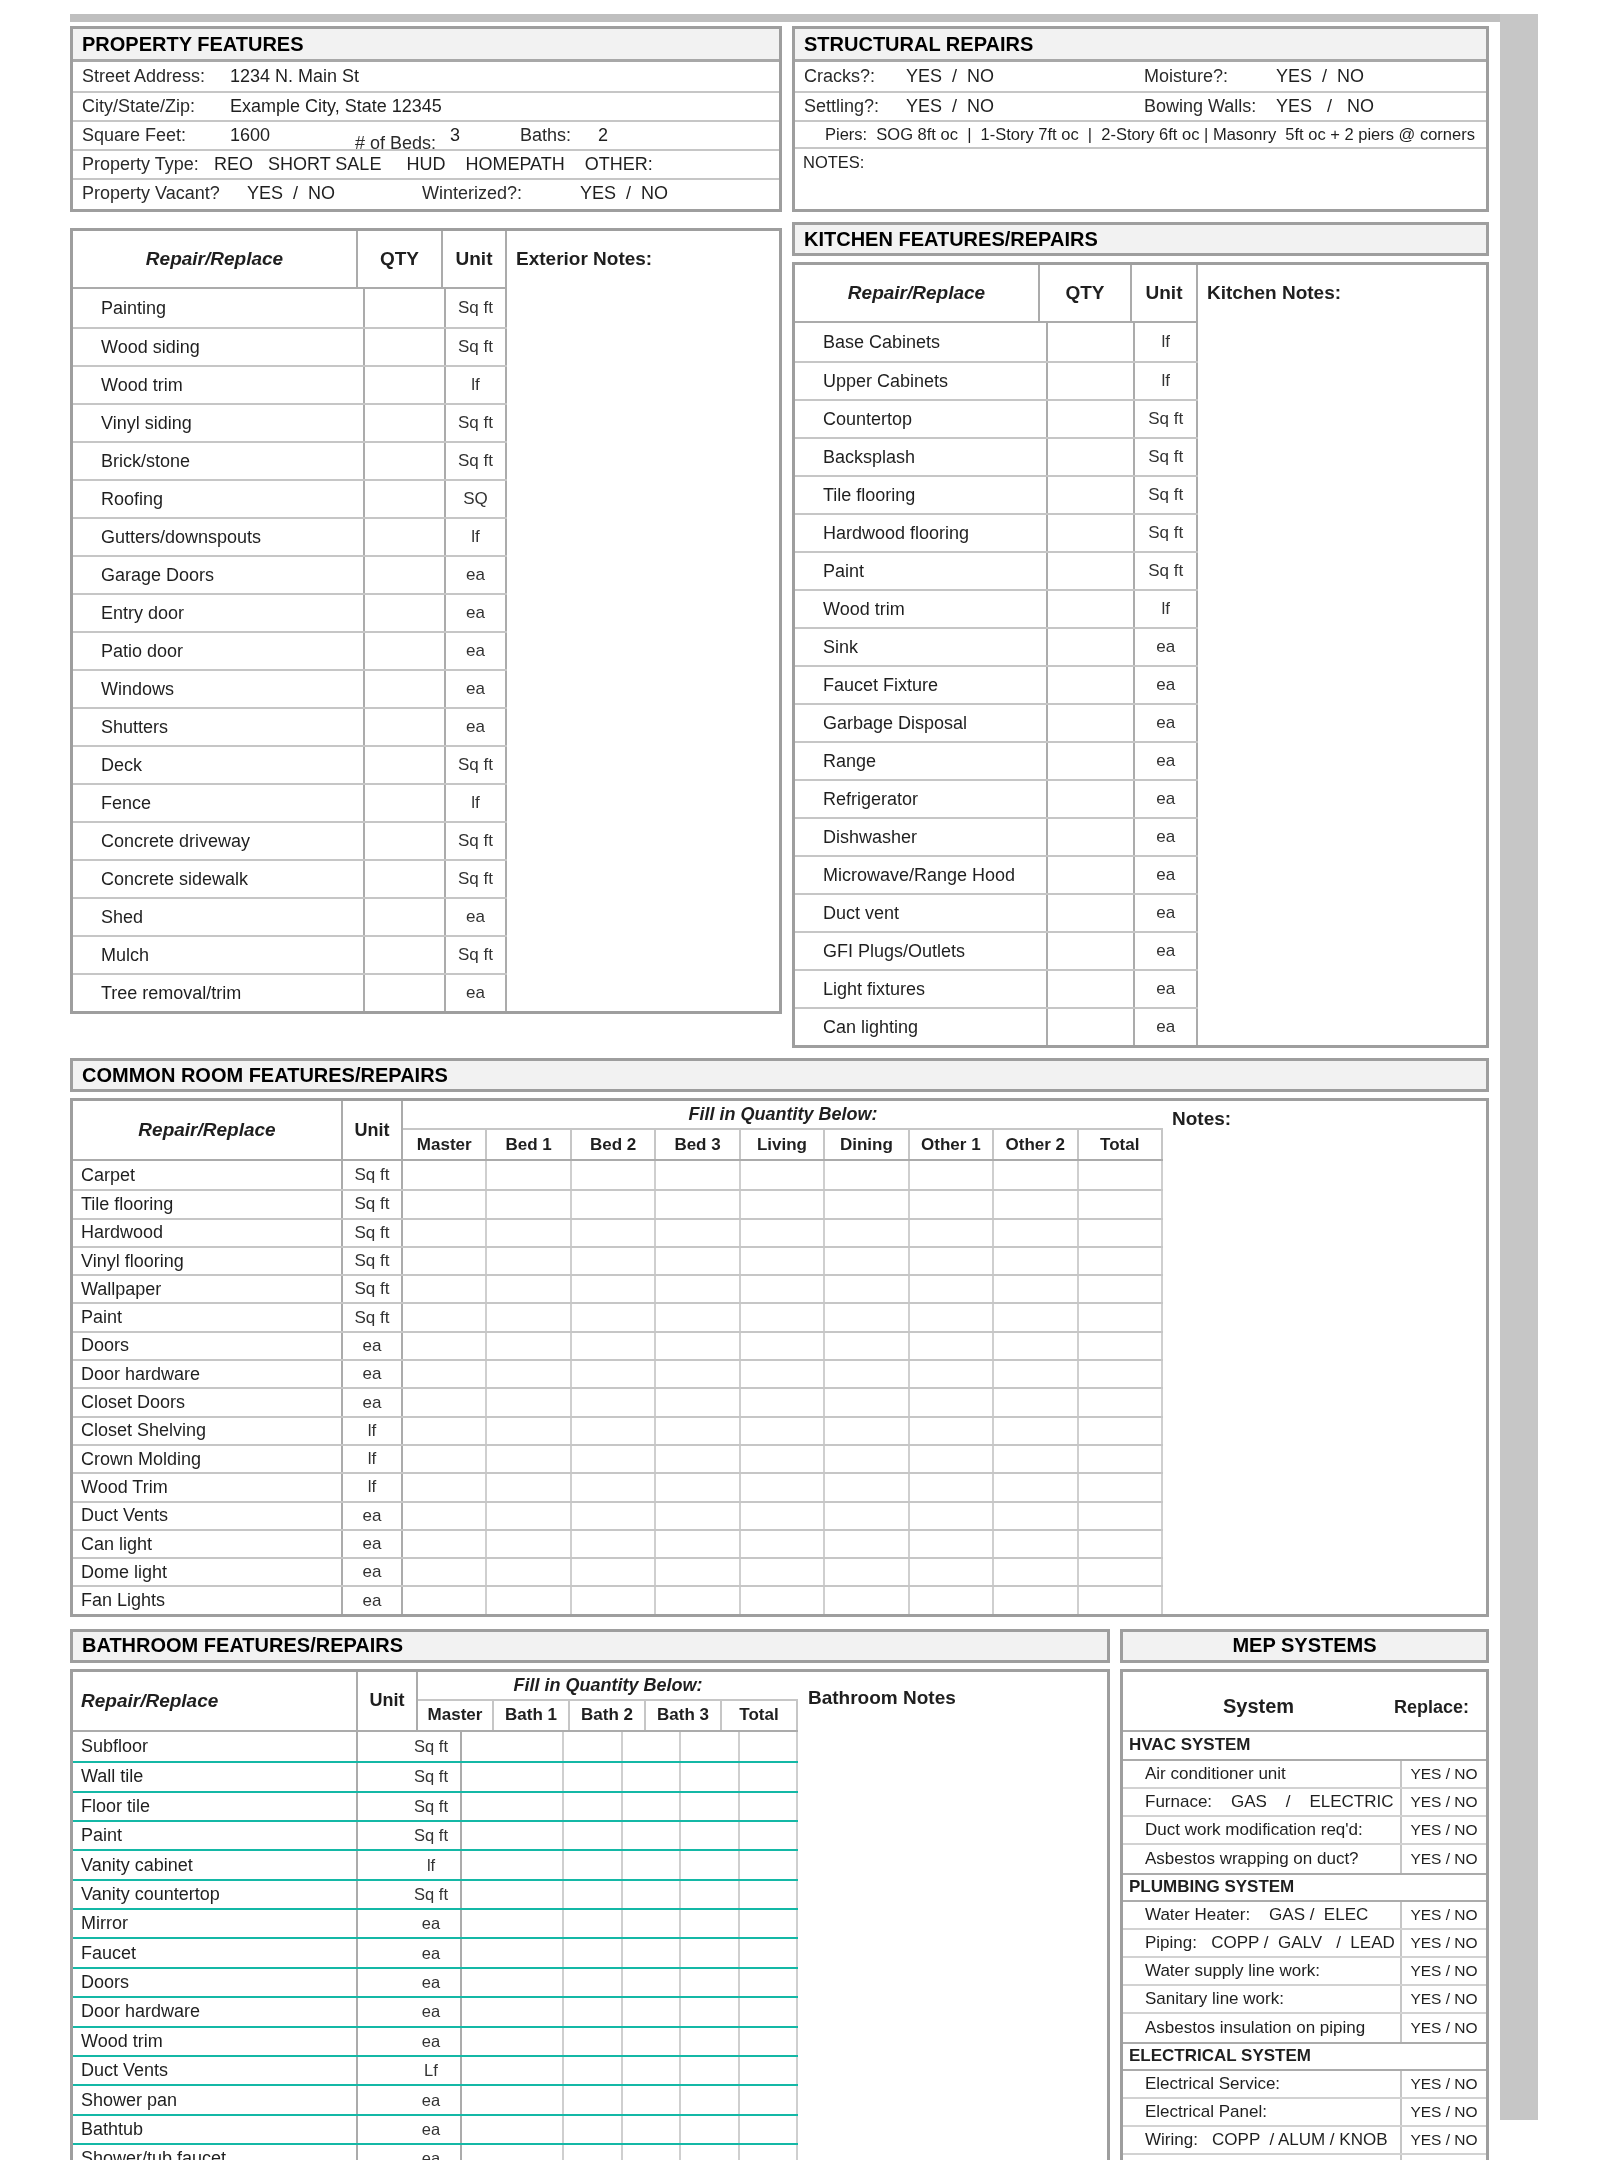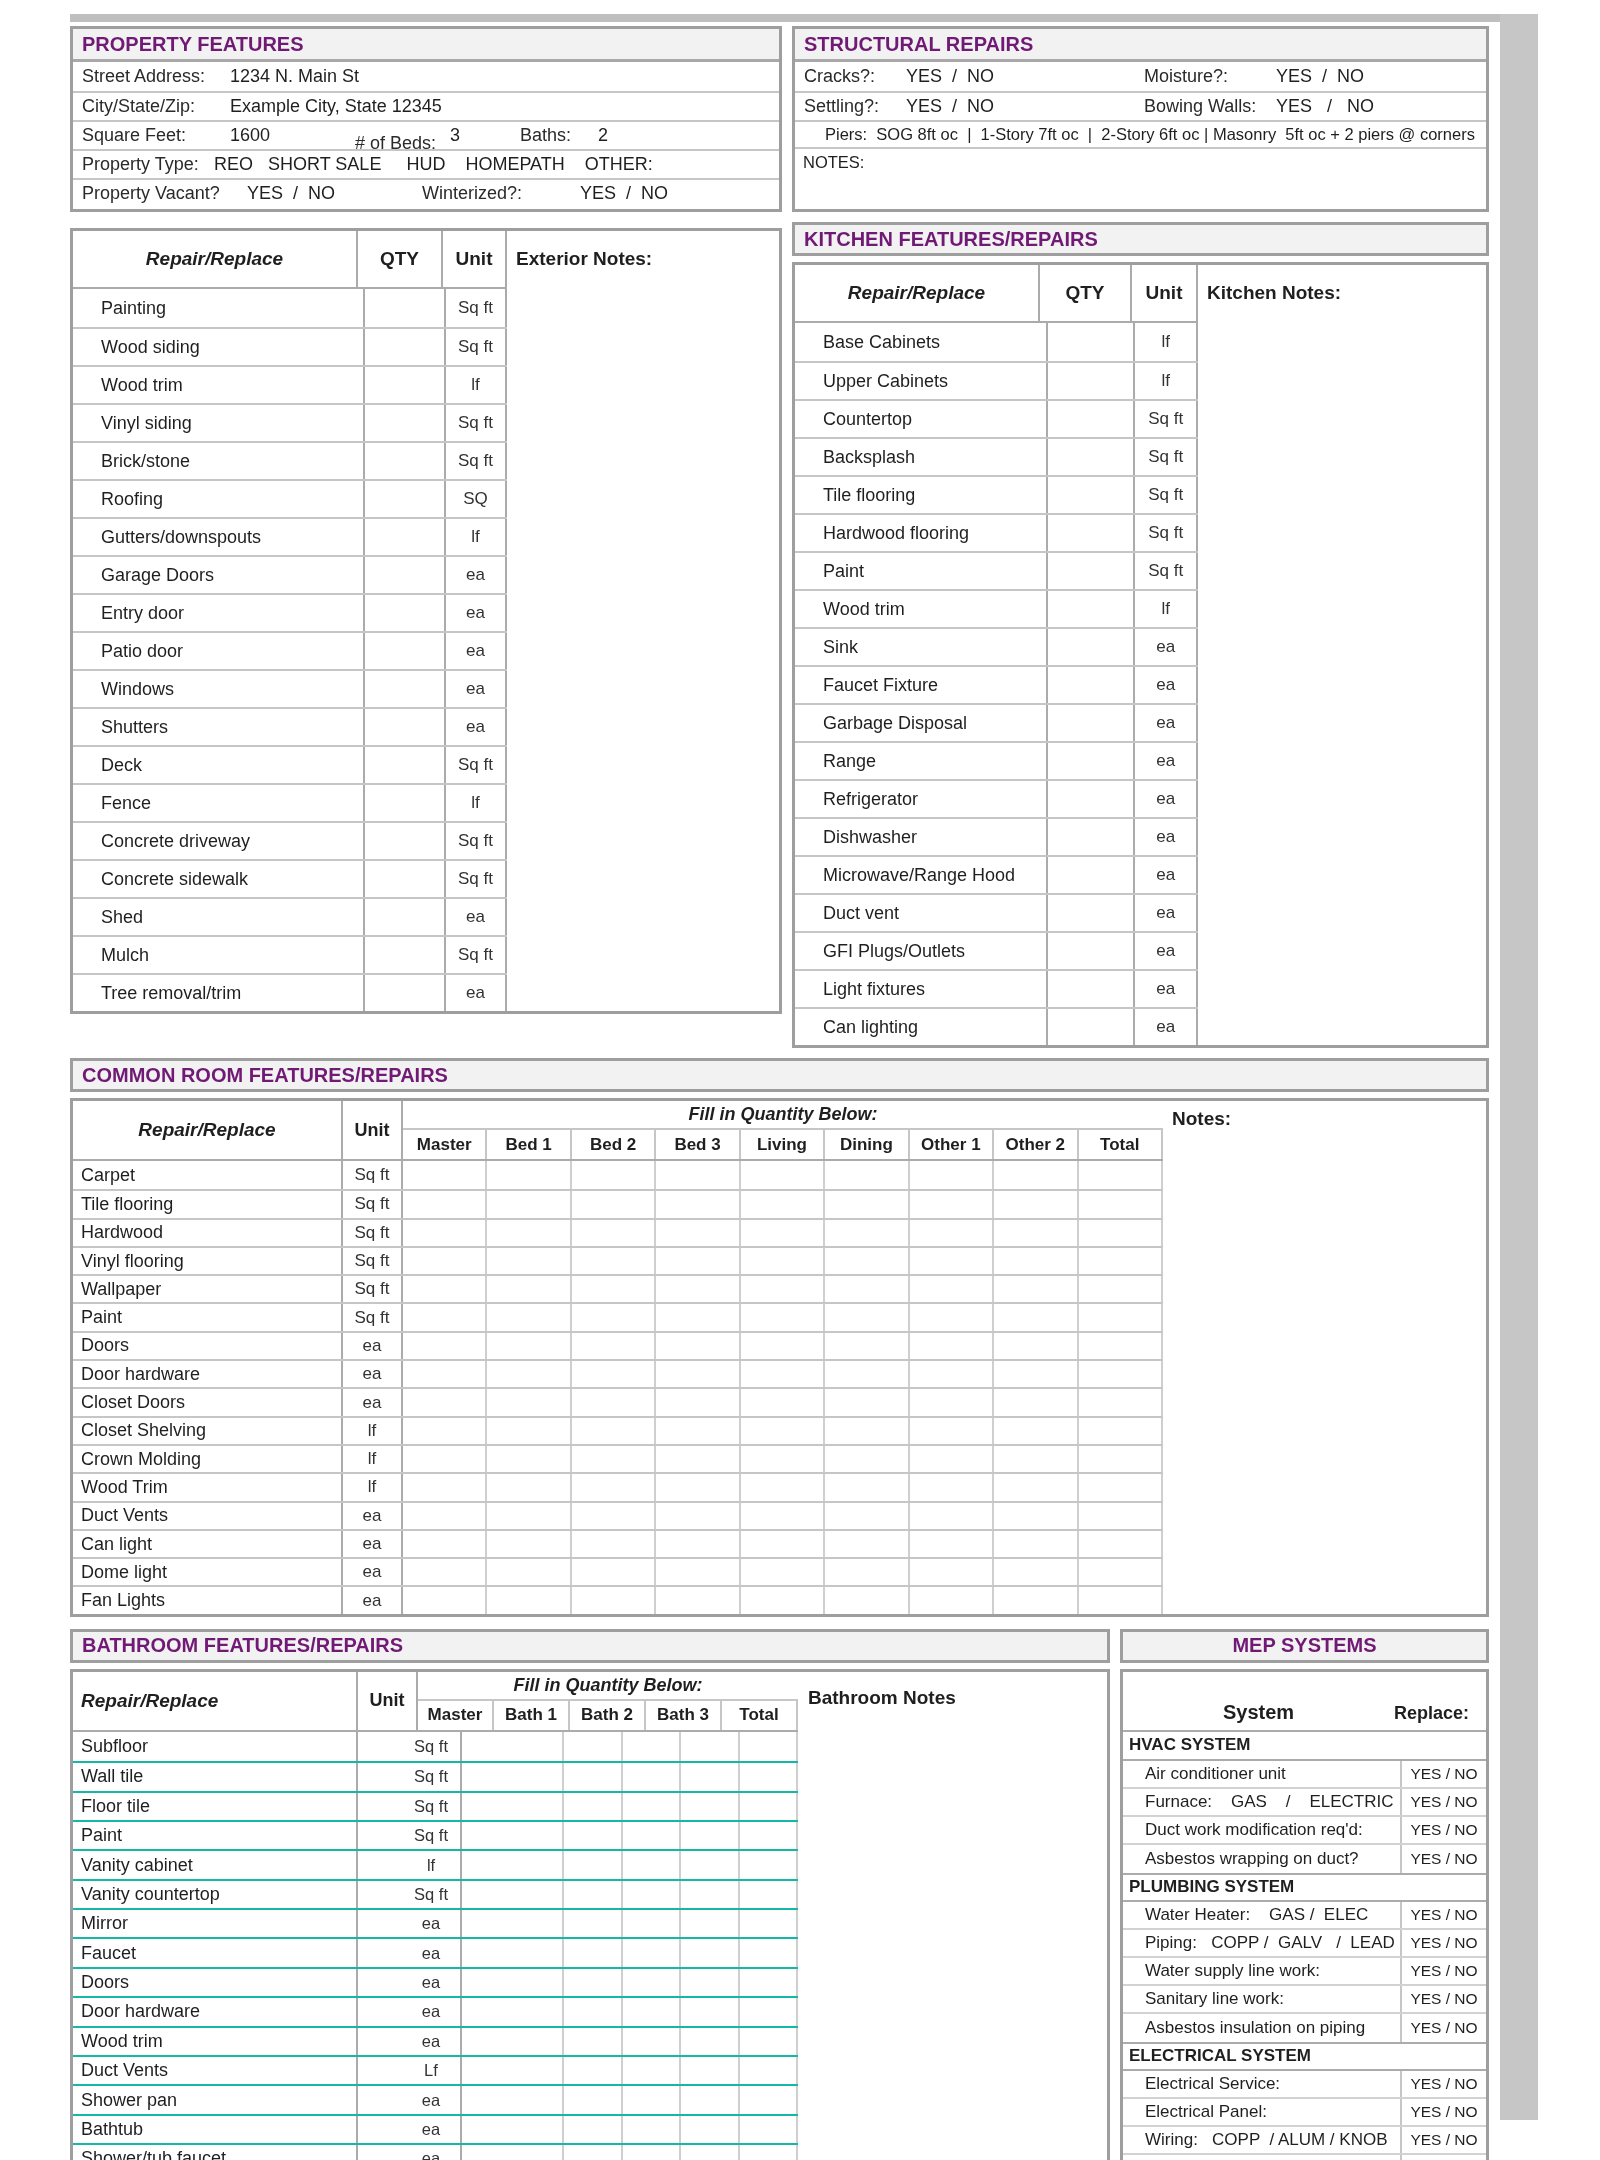--- a/index.html
+++ b/index.html
@@ -6,21 +6,21 @@
   html,body { width:1600px; height:2160px; background:#ffffff; }
   body { position:relative; font-family:"Liberation Sans","DejaVu Sans",sans-serif; color:#1f1f1f; overflow:hidden; }
 
   .top-strip { position:absolute; left:70px; top:14px; width:1468px; height:8px; background:#bfbfbf; }
   .right-strip { position:absolute; left:1500px; top:14px; width:38px; height:2106px; background:#c6c6c6; }
 
   .form { position:relative; margin:26px 0 0 70px; width:1419px; }
 
   .box, .title-box, .table-box, .mep-box { border:3px solid #9e9e9e; background:#fff; }
 
-  .sec-title, .title-box { background:#f2f2f2; font-weight:bold; font-size:20px; color:#701a75; }
+  .sec-title, .title-box { background:#f2f2f2; font-weight:bold; font-size:20px; color:#000000; }
   .sec-title { height:33px; display:flex; align-items:center; padding-left:9px; border-bottom:3px solid #a8a8a8; background:#f2f2f2; }
   .title-box { height:34px; display:flex; align-items:center; padding-left:9px; }
   .title-box.center { justify-content:center; padding-left:0; }
 
   .pre { white-space:pre; }
 
   
   .band-top { display:flex; gap:10px; }
   .band-top .box { height:186px; display:flex; flex-direction:column; }
   .box.prop { width:712px; }
@@ -83,21 +83,21 @@
   .b-head { display:flex; height:60px; border-bottom:2px solid #ababab; }
   .bh-item { width:285px; border-right:2px solid #ababab; display:flex; align-items:center; padding-left:8px; font-weight:bold; font-style:italic; font-size:19px; }
   .bh-unit { width:60px; border-right:2px solid #ababab; display:flex; align-items:center; justify-content:center; font-weight:bold; font-size:18px; }
   .brow { display:flex; height:29.4px; flex:0 0 auto;gap:44px; }
   .brow + .brow { border-top:2px solid #14b8a6; }
   .b-item { width:285px; border-right:2px solid #ababab; display:flex; align-items:center; padding-left:8px; font-size:18px; }
   .b-unit { width:60px; border-right:2px solid #ababab; display:flex; align-items:center; justify-content:center; font-size:16.5px; color:#333; }
   .b-notes { flex:1; padding:15px 0 0 10px; font-weight:bold; font-size:19px; }
 
   .mep-box { margin-top:6px; height:625px; display:flex; flex-direction:column; }
-  .mep-head { display:flex; height:60px; align-items:flex-end; border-bottom:2px solid #ababab; padding-bottom:6px; }
+  .mep-head { display:flex; height:60px; align-items:flex-end; border-bottom:2px solid #ababab; padding-bottom:12px; }
   .mh-sys { flex:1; text-align:center; font-weight:bold; font-size:20px; }
   .mh-rep { width:92px; font-weight:bold; font-size:18px; }
   .mep-sub { height:29px; display:flex; align-items:center; padding-left:6px; font-weight:bold; font-size:17px; border-bottom:2px solid #ababab; flex:0 0 auto; }
   .mep-rows { display:flex; flex-direction:column; }
   .mep-row { display:flex; height:28px; flex:0 0 auto; border-bottom:2px solid #d2d2d2; }
   .mr-label { flex:1; display:flex; align-items:center; padding-left:22px; font-size:17px; }
   .mr-val { width:86px; border-left:2px solid #c6c6c6; display:flex; align-items:center; justify-content:center; font-size:15.5px; }
   .mep-rows .mep-row:last-of-type { border-bottom:none; }
   .mep-sub.after { border-top:2px solid #ababab; }
   .mep-notes { flex:1; border-top:3px solid #9e9e9e; padding:5px 0 0 7px; font-weight:bold; font-size:19px; }

